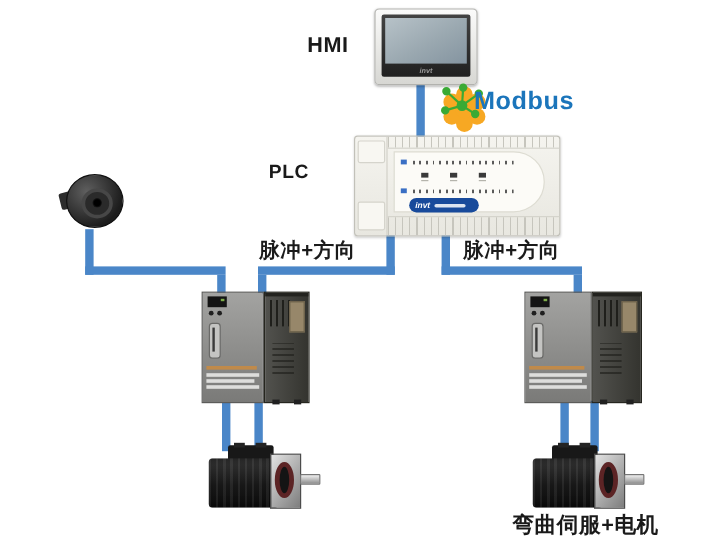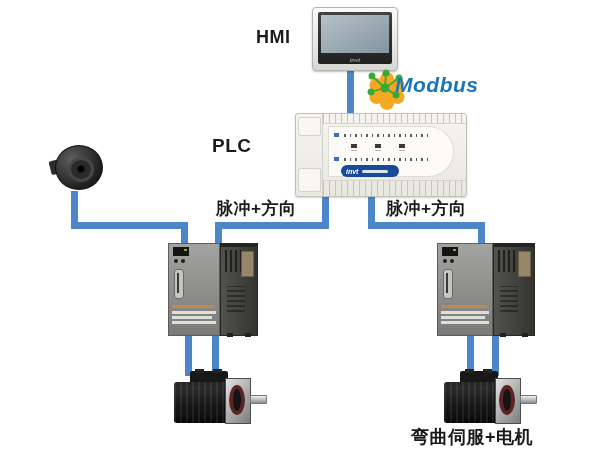--- a/index.html
+++ b/index.html
@@ -19,21 +19,21 @@
        background:linear-gradient(180deg,#434343,#202020);border-radius:2px;}
   .hmi-screen{position:absolute;top:3px;left:3px;right:3px;bottom:11px;
        background:linear-gradient(150deg,#b7c2c8 0%,#9aa8b0 55%,#8494a0 100%);}
   .hmi-brand{position:absolute;bottom:1px;left:0;right:0;text-align:center;
        font-size:6px;color:#9a9a9a;font-style:italic;font-weight:bold;}
 
   
   .modbus{position:absolute;width:128px;height:44px;}
   .modbus-gear{position:absolute;left:0;top:0;}
   .modbus-text{position:absolute;left:29px;top:4px;font-size:21px;font-weight:bold;
-       font-style:italic;color:var(--modbus-text,#1b75bb);letter-spacing:0.5px;}
+       color:var(--modbus-text,#1b75bb);letter-spacing:0.5px;}
 
   
   .plc{position:absolute;background:linear-gradient(180deg,#f5f4ef,#e8e7e0);
        border:1px solid #c2c1b9;border-radius:3px;box-shadow:0 1px 2px rgba(0,0,0,.18);}
   .plc-divider{position:absolute;left:26px;top:0;bottom:0;width:1px;background:#d2d1c9;}
   .plc-clip{position:absolute;left:2px;width:21px;background:#f8f7f2;border:1px solid #d5d4cc;border-radius:2px;}
   .plc-clip.top{top:3px;height:17px;}
   .plc-clip.bot{bottom:4px;height:22px;}
   .plc-strip{position:absolute;left:27px;right:0;
        background:repeating-linear-gradient(90deg,#c6c5bd 0 1px,transparent 1px 6px);}
@@ -103,24 +103,24 @@
        border:4px solid var(--motor-ring-red,#5c2425);background:#141414;box-sizing:border-box;}
   .motor-shaft{position:absolute;left:76px;top:24px;width:15px;height:7px;border-radius:1px;
        background:linear-gradient(180deg,#f0f0f0 0%,#c9c9c9 40%,#8d8d8d 100%);border:1px solid #777;}
 </style>
 </head>
 <body>
 
 <div class="canvas">
 
   <span class="lbl" style="left:256px;top:27px;font-size:18px;">HMI</span>
-  <span class="lbl" style="left:212px;top:135px;font-size:19px;">PLC</span>
+  <span class="lbl" style="left:224px;top:135px;font-size:16px;">PLC</span>
   <span class="lbl" style="left:216px;top:197px;font-size:17px;">脉冲+方向</span>
   <span class="lbl" style="left:386px;top:197px;font-size:17px;">脉冲+方向</span>
-  <span class="lbl" style="left:411px;top:425px;font-size:18px;">弯曲伺服+电机</span>
+  <span class="lbl" style="left:427px;top:425px;font-size:18px;">弯曲伺服+电机</span>
 
   <div class="wire" style="left:347px;top:69px;width:7px;height:46px;"></div>
 
   <div class="wire" style="left:71px;top:191px;width:7px;height:38px;"></div>
   <div class="wire" style="left:71px;top:222px;width:117px;height:7px;"></div>
   <div class="wire" style="left:181px;top:229px;width:7px;height:16px;"></div>
 
   <div class="wire" style="left:322px;top:194px;width:7px;height:35px;"></div>
   <div class="wire" style="left:215px;top:222px;width:114px;height:7px;"></div>
   <div class="wire" style="left:215px;top:229px;width:7px;height:16px;"></div>

